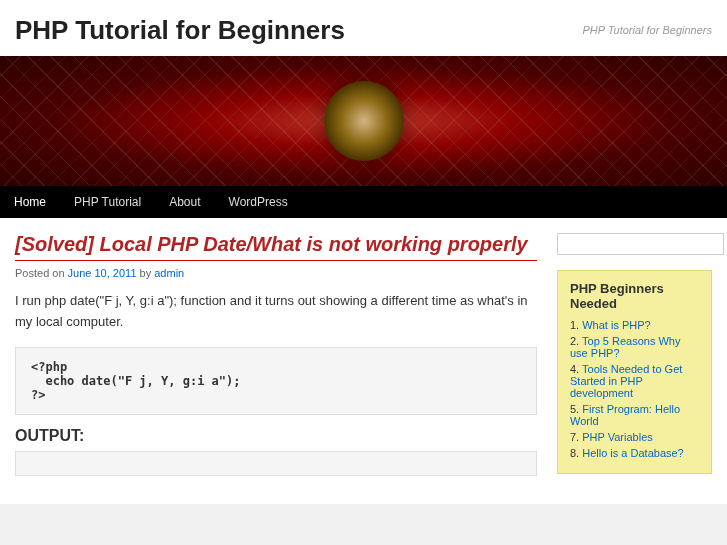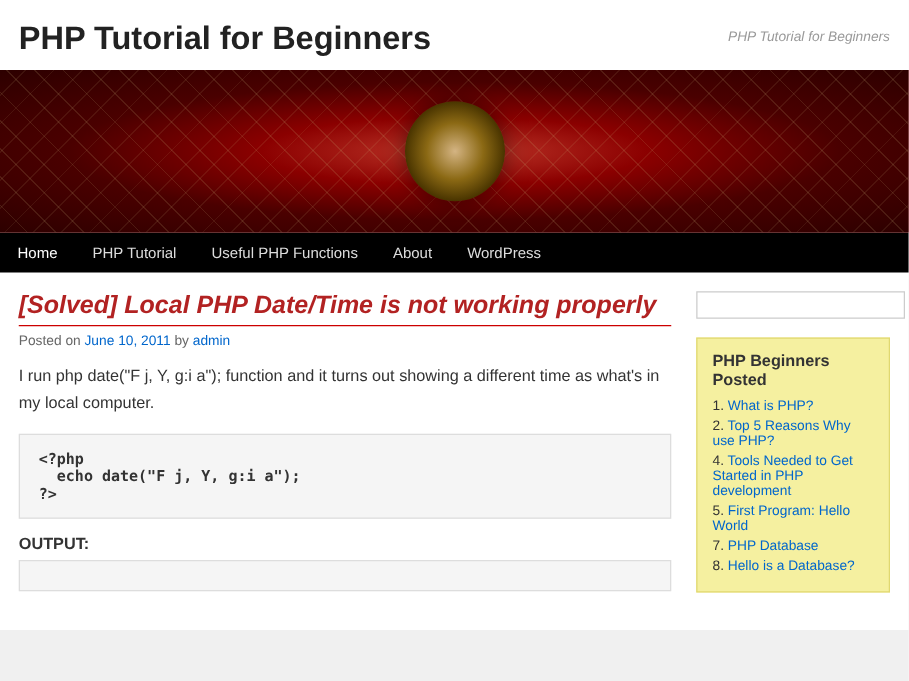--- a/index.html
+++ b/index.html
@@ -42,21 +42,21 @@
     
     .post-title { font-size: 20px; font-style: italic; color: #b22222; font-family: Arial, sans-serif; margin-bottom: 4px; }
     .post-title a { color: #b22222; text-decoration: none; }
     .post-meta { font-size: 11px; color: #666; margin-bottom: 12px; font-family: Liberation Sans, sans-serif; }
     .post-meta a { color: #0066cc; text-decoration: none; }
     .post-content { font-size: 13px; line-height: 1.6; color: #333; margin-bottom: 14px; font-family: Arial, sans-serif; }
 
     
     .code-block { background: #f5f5f5; border: 1px solid #ddd; padding: 12px 15px; margin: 12px 0; font-family: 'Courier New', monospace; font-size: 12px; color: #333; font-weight: bold; }
 
-    .output-label { font-size: 13px; font-weight: bold; color: #333; margin-top: 10px; font-family: Arial, sans-serif; }
+    .output-label { font-size: 16px; font-weight: bold; color: #333; margin-top: 10px; font-family: Arial, sans-serif; }
     .output-block { background: #f5f5f5; border: 1px solid #ddd; padding: 8px 12px; margin-top: 6px; height: 25px; }
 
     
     #sidebar { width: 155px; flex-shrink: 0; }
 
     .search-widget { display: flex; align-items: center; gap: 5px; margin-bottom: 15px; }
     .search-input { border: 1px solid #ccc; padding: 3px 5px; font-size: 12px; flex: 1; height: 22px; font-family: Arial, sans-serif; }
 
     .widget-box { background: #f5f0a0; border: 1px solid #e0d870; padding: 10px 12px; margin-bottom: 15px; }
     .widget-title { font-size: 13px; font-weight: bold; color: #333; margin-bottom: 8px; font-family: Arial, sans-serif; }
@@ -86,37 +86,34 @@
 
   <nav id="nav">
     <ul>
       <li class="active">
         <a href="#">Home</a>
       </li>
       <li>
         <a href="#">PHP Tutorial</a>
       </li>
       <li>
-        <a href="#">Useful PHP Functions</a>
-      </li>
-      <li>
         <a href="#">About</a>
       </li>
       <li>
         <a href="#">WordPress</a>
       </li>
     </ul>
   </nav>
 
   <div id="content-wrap">
 
     <div id="main">
       <article>
         <h2 class="post-title">
-          <a href="#">[Solved] Local PHP Date/Time is not working properly</a>
+          <a href="#">[Solved] Local PHP Date/What is not working properly</a>
         </h2>
         <hr class="post-divider">
         <p class="post-meta">
           <span>Posted on </span><a href="#">June 10, 2011</a><span> by </span><a href="#">admin</a>
         </p>
         <p class="post-content">I run php date("F j, Y, g:i a"); function and it turns out showing a different time as what's in my local computer.</p>
         <div class="code-block">
           <pre>&lt;?php
   echo date("F j, Y, g:i a");
 ?&gt;</pre>
@@ -127,26 +124,26 @@
     </div>
 
     <div id="sidebar">
 
       <div class="search-widget">
         <input type="text" class="search-input" placeholder="" style="">
 
       </div>
 
       <div class="widget-box">
-        <div class="widget-title">PHP Beginners Posted</div>
+        <div class="widget-title">PHP Beginners Needed</div>
         <ul class="widget-list">
           <li><span class="num">1. </span><a href="#">What is PHP?</a></li>
           <li><span class="num">2. </span><a href="#">Top 5 Reasons Why use PHP?</a></li>
           <li><span class="num">4. </span><a href="#">Tools Needed to Get Started in PHP development</a></li>
           <li><span class="num">5. </span><a href="#">First Program: Hello World</a></li>
-          <li><span class="num">7. </span><a href="#">PHP Database</a></li>
+          <li><span class="num">7. </span><a href="#">PHP Variables</a></li>
           <li><span class="num">8. </span><a href="#">Hello is a Database?</a></li>
         </ul>
       </div>
 
     </div>
   </div>
 </div>
 
 </body></html>

